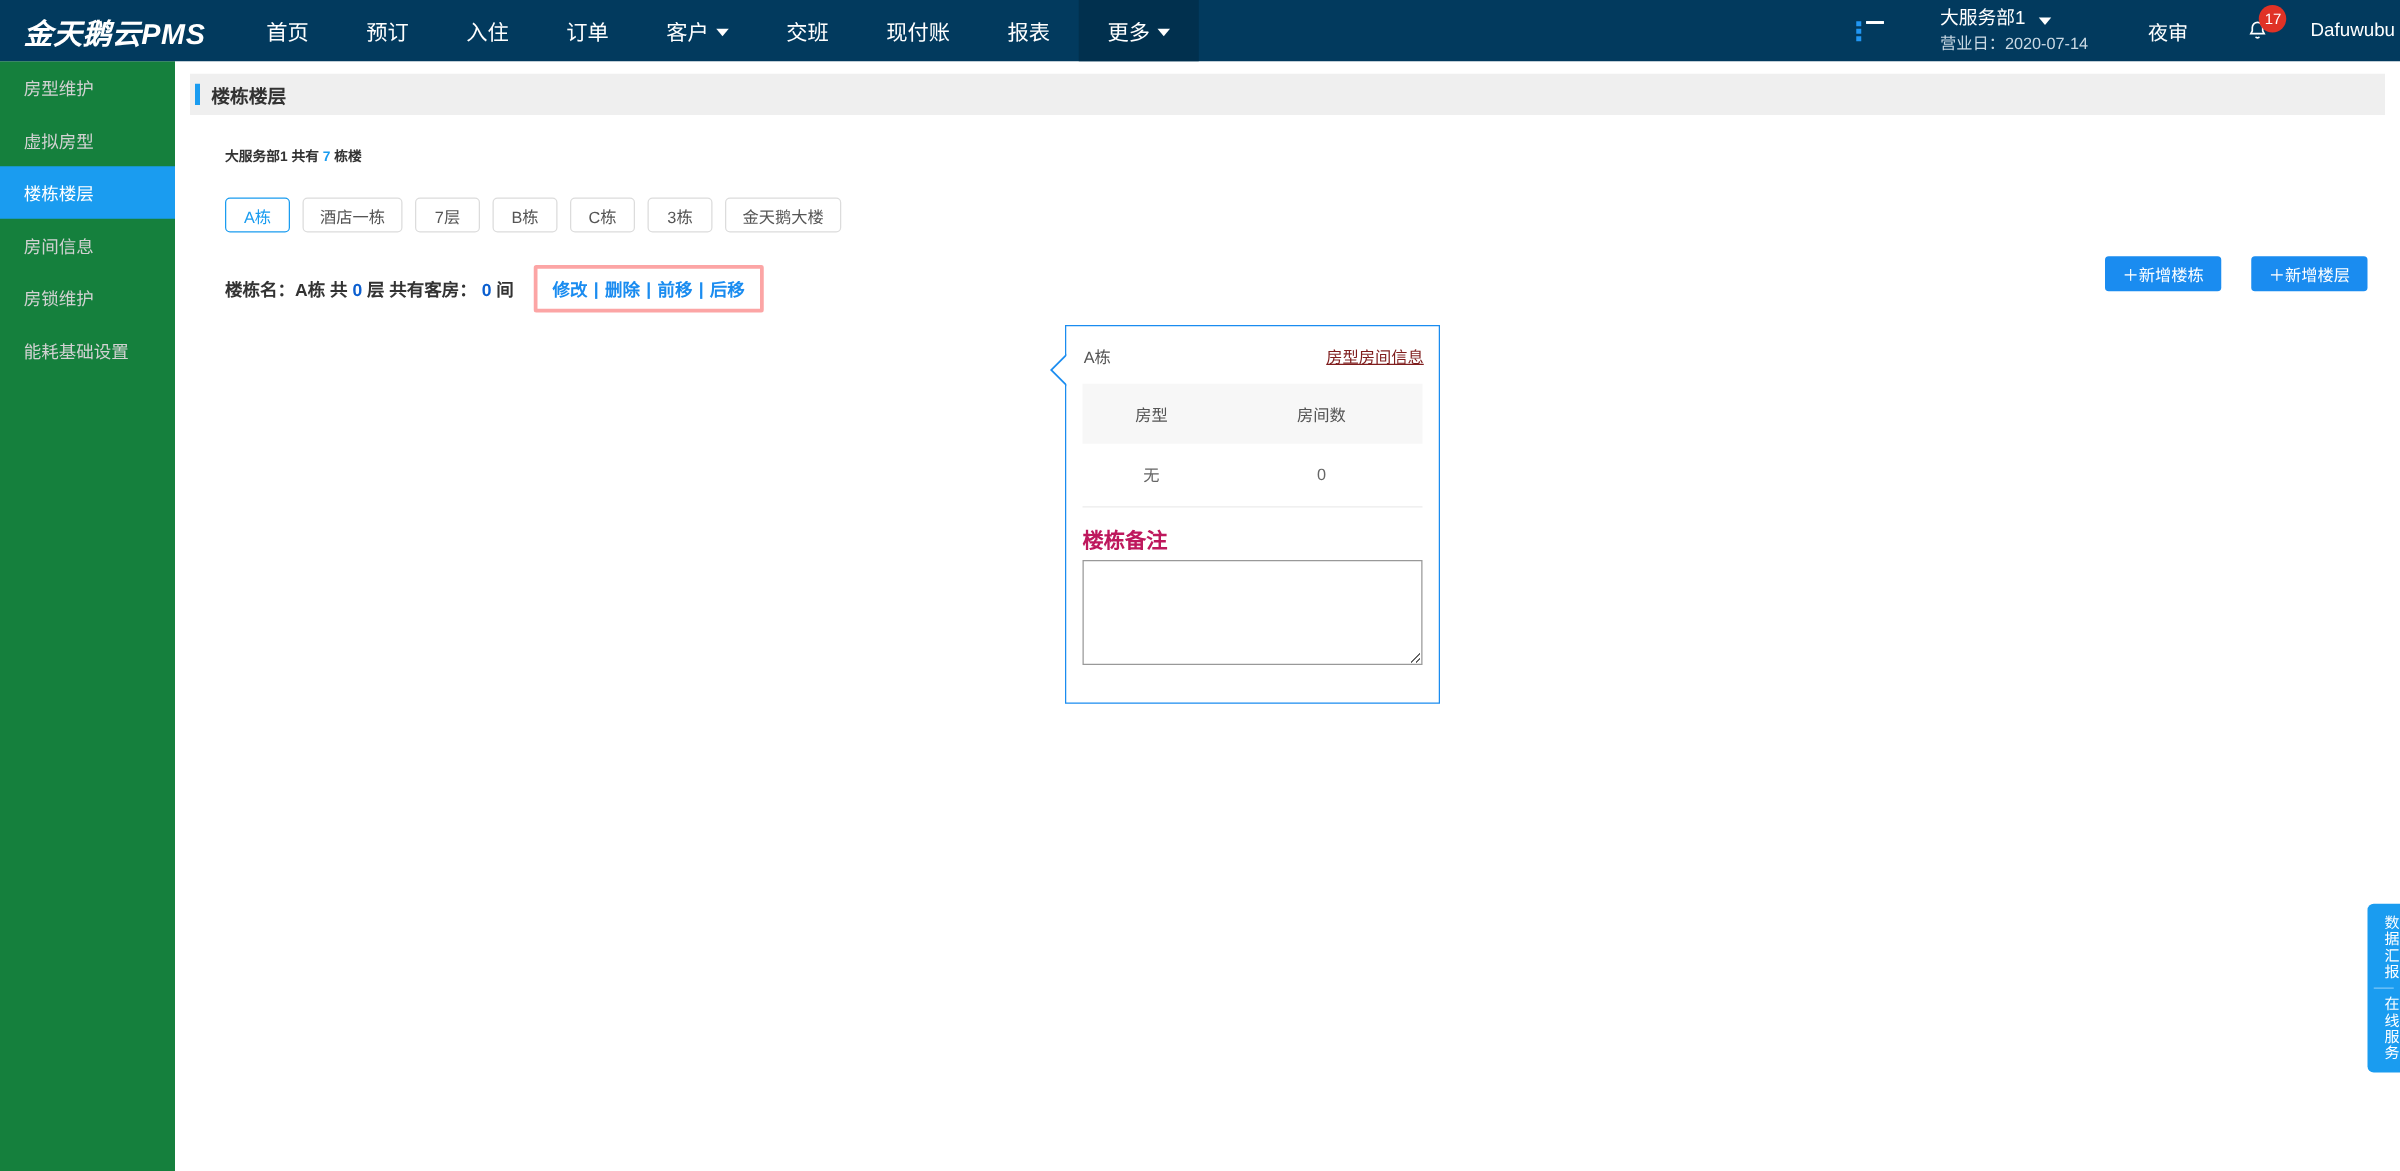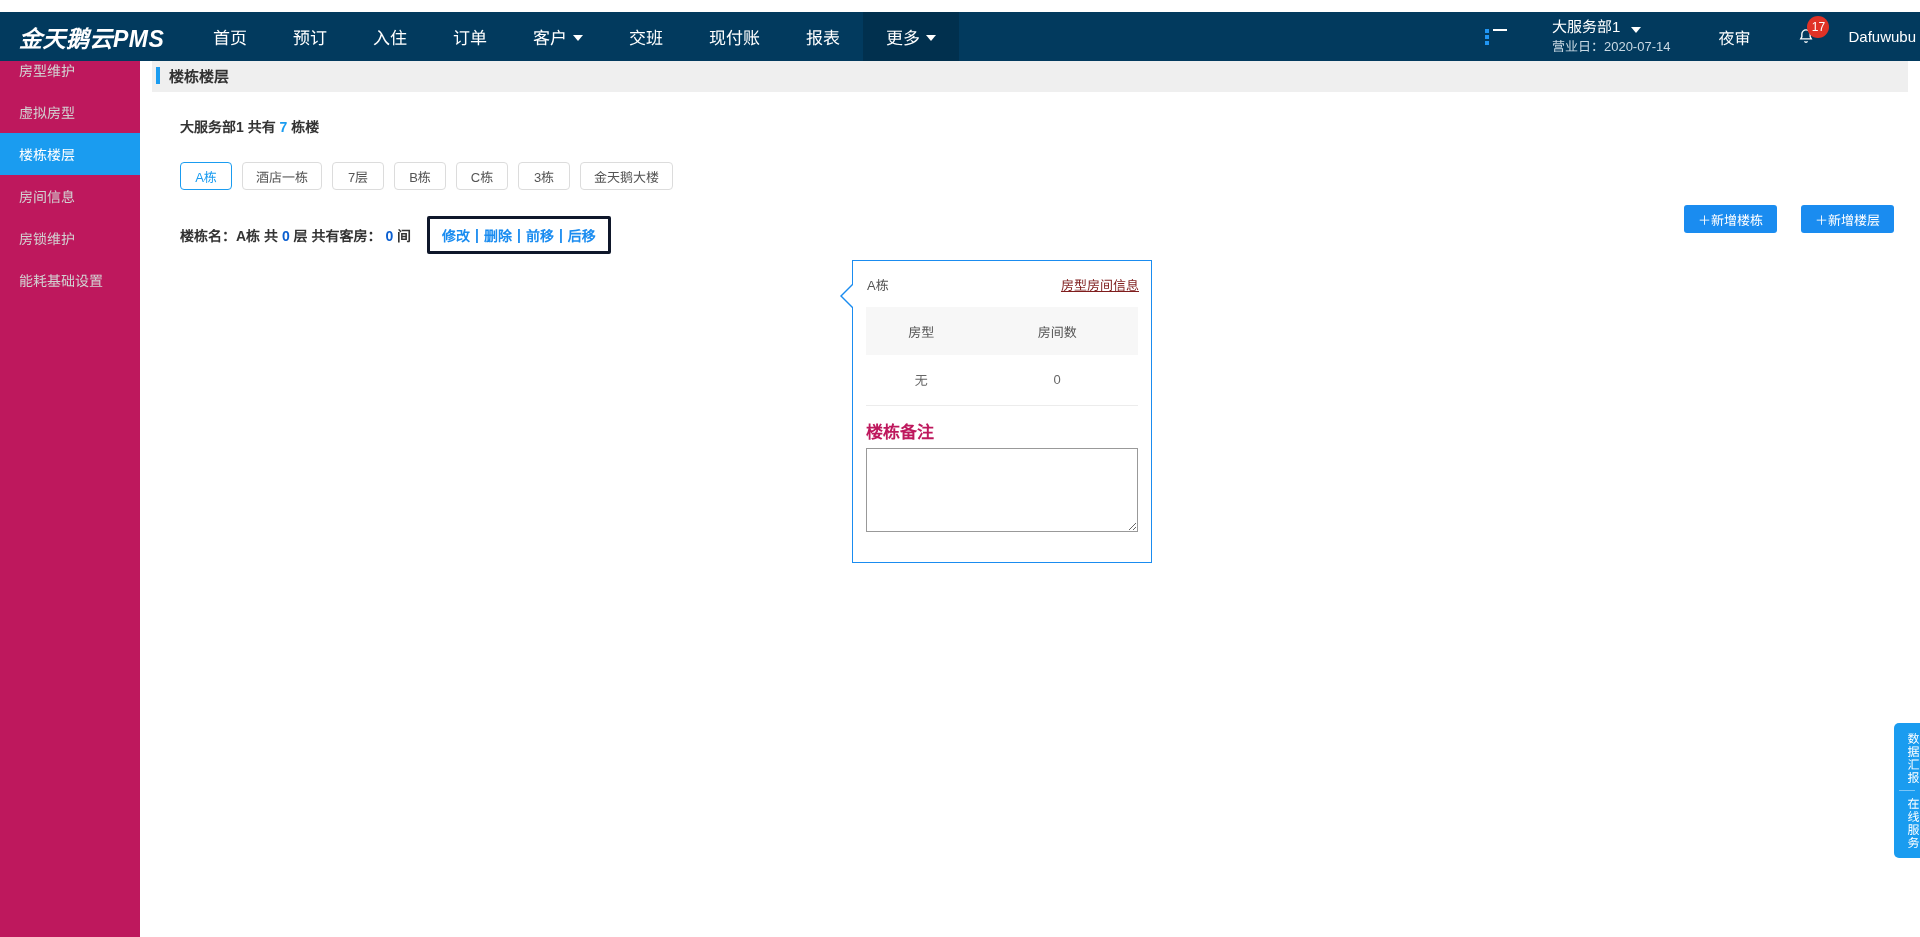--- a/index.html
+++ b/index.html
@@ -9,21 +9,21 @@
     width: 1920px; height: 937px;
     overflow: hidden;
     background: #ffffff;
     font-family: "Liberation Sans", "DejaVu Sans", sans-serif;
     -webkit-font-smoothing: antialiased;
   }
   #app { position: relative; width: 1920px; height: 937px; background:#fff; }
 
   
   .topbar {
-    position: absolute; top: 12px; left: 0;
+    position: absolute; top: 0; left: 0;
     width: 1920px; height: 49px;
     background: #023a5e;
     display: flex; align-items: stretch;
     color: #ffffff;
     z-index: 30;
   }
   .logo {
     width: 190px; display:flex; align-items:center;
     padding-left: 19px;
     font-size: 23px; font-weight: bold; font-style: italic;
@@ -78,21 +78,21 @@
     background:#e03226; color:#fff;
     font-size:12px; line-height:22px; text-align:center;
     padding:0 4px; font-weight:normal;
   }
   .username { font-size:15px; color:#fff; white-space:nowrap;text-align:right; }
 
   
   .sidebar {
     position:absolute; top:49px; left:0;
     width:140px; height:888px;
-    background:#be185d;
+    background:#15803d;
     z-index: 20;
   }
   .side-item {
     height:42px; display:flex; align-items:center;
     padding-left:19px;
     font-size:14px; color:#d2d2d2; cursor:pointer;
     white-space:nowrap;
   }
   .side-item.active { background:#1a9cf0; color:#ffffff; }
 
@@ -106,21 +106,21 @@
   .page-head {
     height:33px; background:#efefef;
     display:flex; align-items:center;
     padding-left:4px;
   }
   .page-head .bar { width:4px; height:17px; background:#1a9cf0; margin-right:9px; }
   .page-head .ttl { font-size:15px; font-weight:bold; color:#333; }
 
   .summary {
     margin: 24px 0 0 28px;
-    font-size:14px; font-weight:bold; color:#333;
+    font-size:11px; font-weight:bold; color:#333;
     white-space:nowrap;
   }
   .summary .num { color:#1a9cf0; }
 
   .bldg-tabs {
     margin: 26px 0 0 28px;
     display:flex; gap:10px;
   }
   .bldg-tab {
     height:28px; min-width:52px;
@@ -138,21 +138,21 @@
     display:flex; align-items:center;
     position:relative;
   }
   .info-text {
     font-size:14px; font-weight:bold; color:#333;
     white-space:nowrap;
   }
   .info-text .num { color:#0b5fd0; }
   .actions-box {
     margin-left: 16px;
-    border: 3px solid #0f172a;
+    border: 3px solid #fca5a5;
     padding: 6px 12px;
     display:flex; align-items:center;
     border-radius:2px;
   }
   .actions-box a {
     font-size:14px; font-weight:bold; color:#1a8cf0;
     text-decoration:none; cursor:pointer;
   }
   .actions-box .sep { color:#1a8cf0; font-weight:bold; margin:0 5px; font-size:14px; }
 

